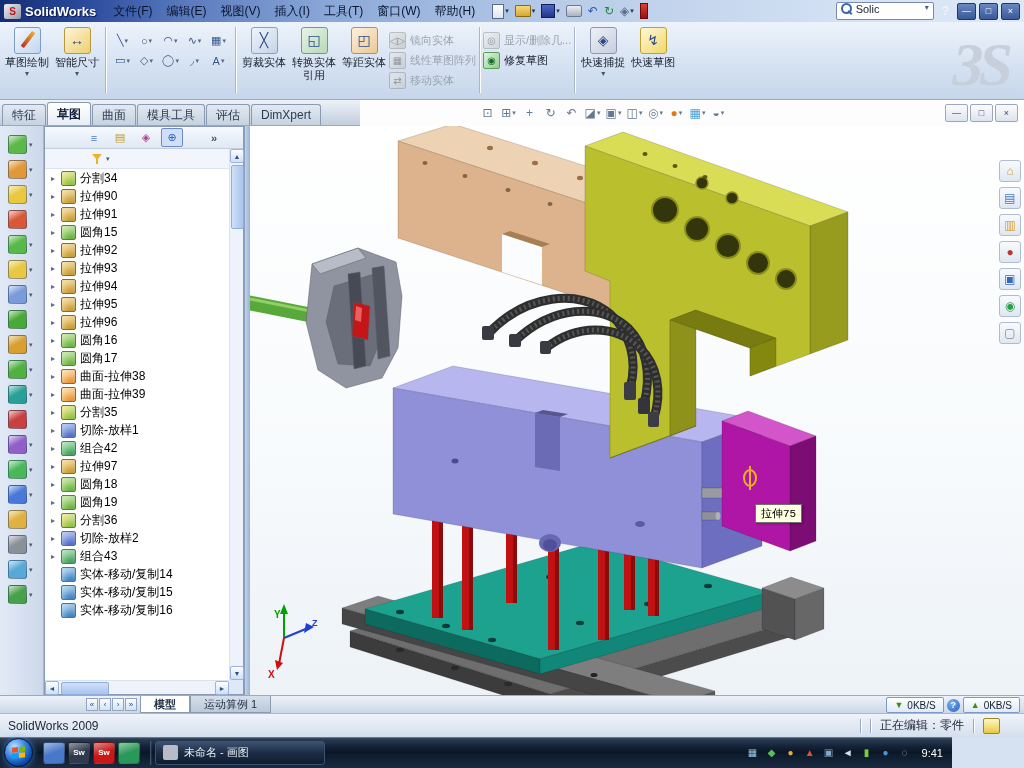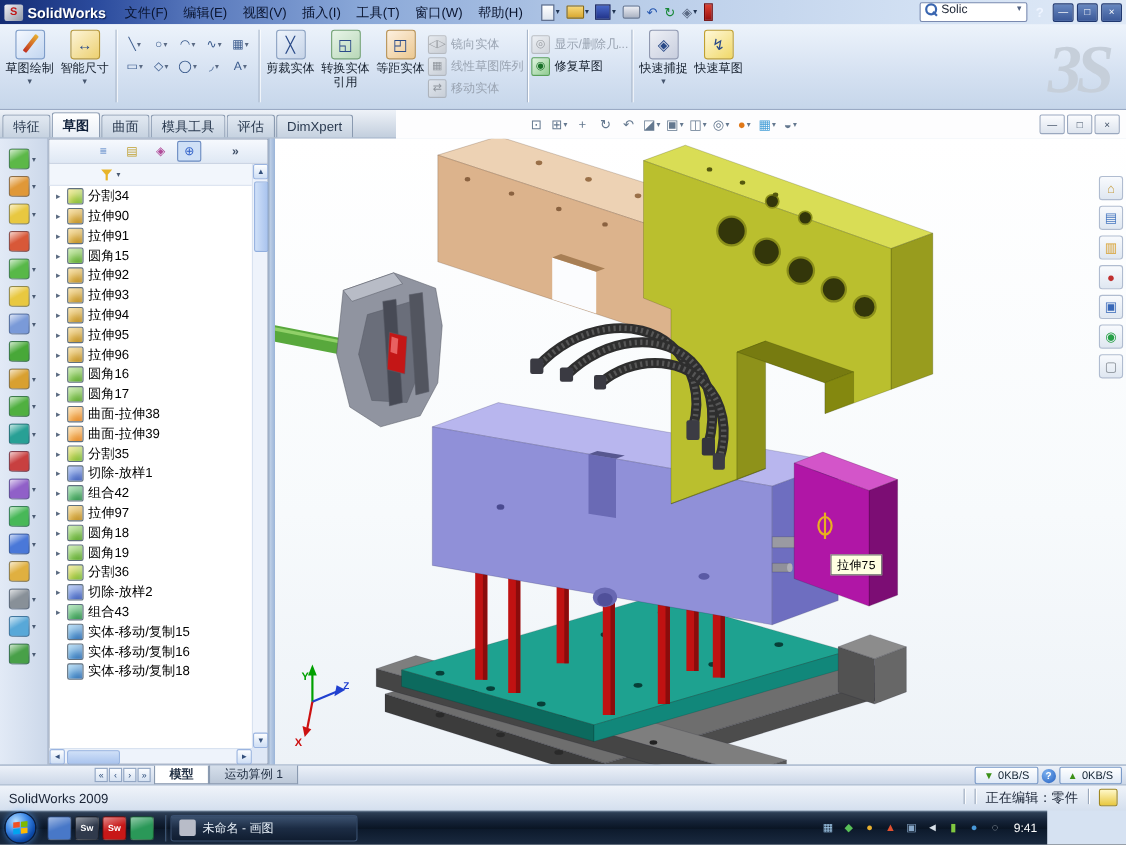--- a/index.html
+++ b/index.html
@@ -167,21 +167,21 @@
     background:linear-gradient(#ffffff,#dfe9f6);padding:0 7px;border-radius:2px;}
   .arr{font-size:9px;color:#3c9018;}
   .qmark{width:13px;height:13px;border-radius:50%;background:radial-gradient(circle at 35% 30%,#7ab0f0,#2560c0);
     color:#fff;font-size:9px;font-weight:bold;display:flex;align-items:center;justify-content:center;}
 
   
   .status-bar{position:absolute;left:0;top:713px;width:1024px;height:24px;box-sizing:border-box;
     background:linear-gradient(#f0f4fa,#d4dfee);border-top:1px solid #aab8cc;display:flex;align-items:center;
     font-size:12px;color:#1a2436;}
   .sb-left{margin-left:8px;}
-  .sb-right{margin-left:auto;display:flex;align-items:flex-start;gap:9px;margin-right:8px;}
+  .sb-right{margin-left:auto;display:flex;align-items:center;gap:9px;margin-right:24px;}
   .sb-sep{width:1px;height:14px;background:#9aa8bc;box-shadow:1px 0 0 #fff;}
   .sb-note{width:15px;height:14px;background:linear-gradient(#fff8c8,#e8c840);border:1px solid #a08820;border-radius:2px;}
 
   
   .taskbar{position:absolute;left:0;top:737px;width:952px;height:31px;display:flex;align-items:center;
     background:linear-gradient(#4a617c 0%,#2b3c52 7%,#152338 30%,#0a1524 52%,#0d1a2c 54%,#1a2a40 100%);
     box-shadow:inset 0 1px 0 rgba(255,255,255,.18);}
   .start-orb{width:27px;height:27px;border-radius:50%;margin:0 4px;flex:none;position:relative;
     background:radial-gradient(circle at 35% 28%,#b8e0ff,#3c88e8 40%,#0c4aa8 70%,#062c68);
     border:1px solid #0a1c3c;box-shadow:0 0 7px rgba(80,160,255,.65);}
@@ -632,31 +632,31 @@
           <span class="tlabel">切除-放样2</span>
         </div>
         <div class="trow">
           <span class="texp">▸</span>
           <span class="ticon fi-combine"></span>
           <span class="tlabel">组合43</span>
         </div>
         <div class="trow">
           <span class="texp"></span>
           <span class="ticon fi-move"></span>
+          <span class="tlabel">实体-移动/复制14</span>
+        </div>
+        <div class="trow">
+          <span class="texp"></span>
+          <span class="ticon fi-move"></span>
           <span class="tlabel">实体-移动/复制15</span>
         </div>
         <div class="trow">
           <span class="texp"></span>
           <span class="ticon fi-move"></span>
           <span class="tlabel">实体-移动/复制16</span>
-        </div>
-        <div class="trow">
-          <span class="texp"></span>
-          <span class="ticon fi-move"></span>
-          <span class="tlabel">实体-移动/复制18</span>
         </div>
       </div>
     <div class="vsb">
       <div class="sbtn up">▲</div>
       <div class="vthumb"></div>
       <div class="sbtn down">▼</div>
     </div>
     <div class="hsb">
       <div class="sbtn left">◄</div>
       <div class="hthumb"></div>

